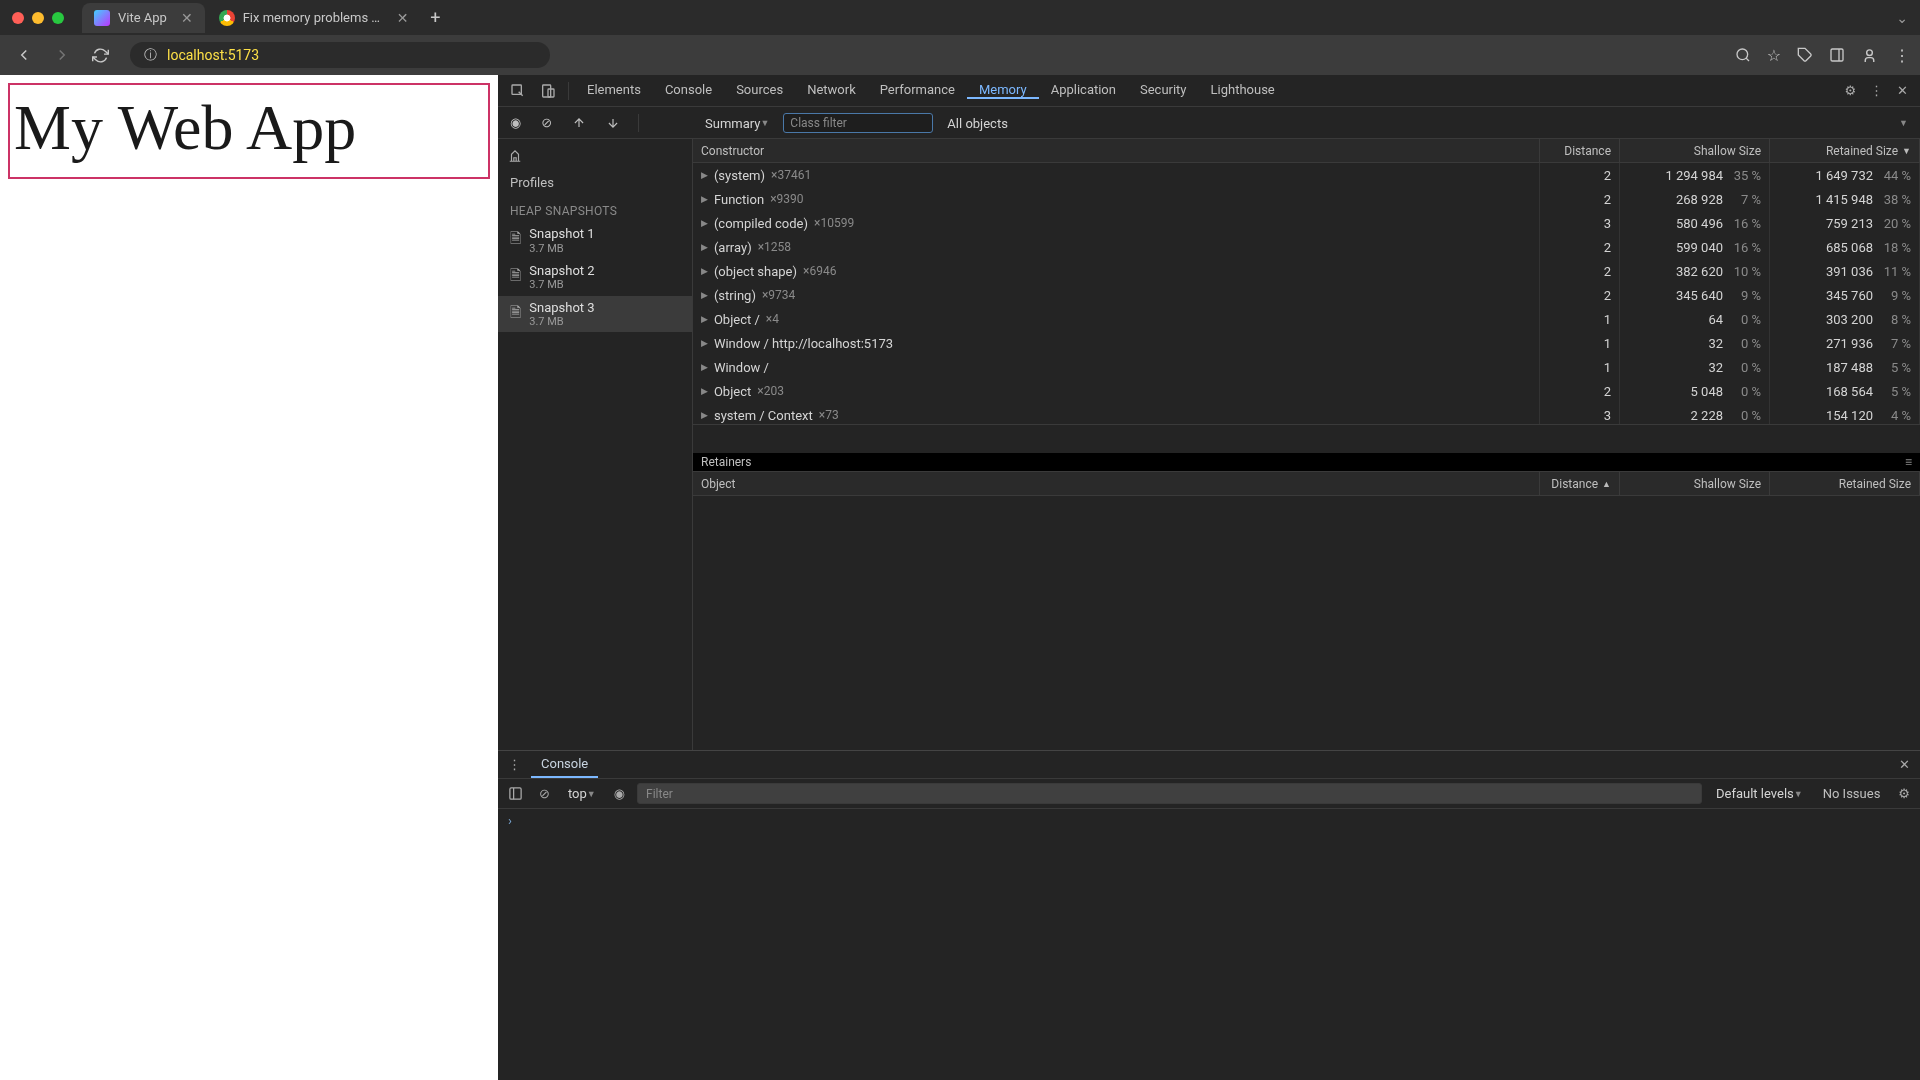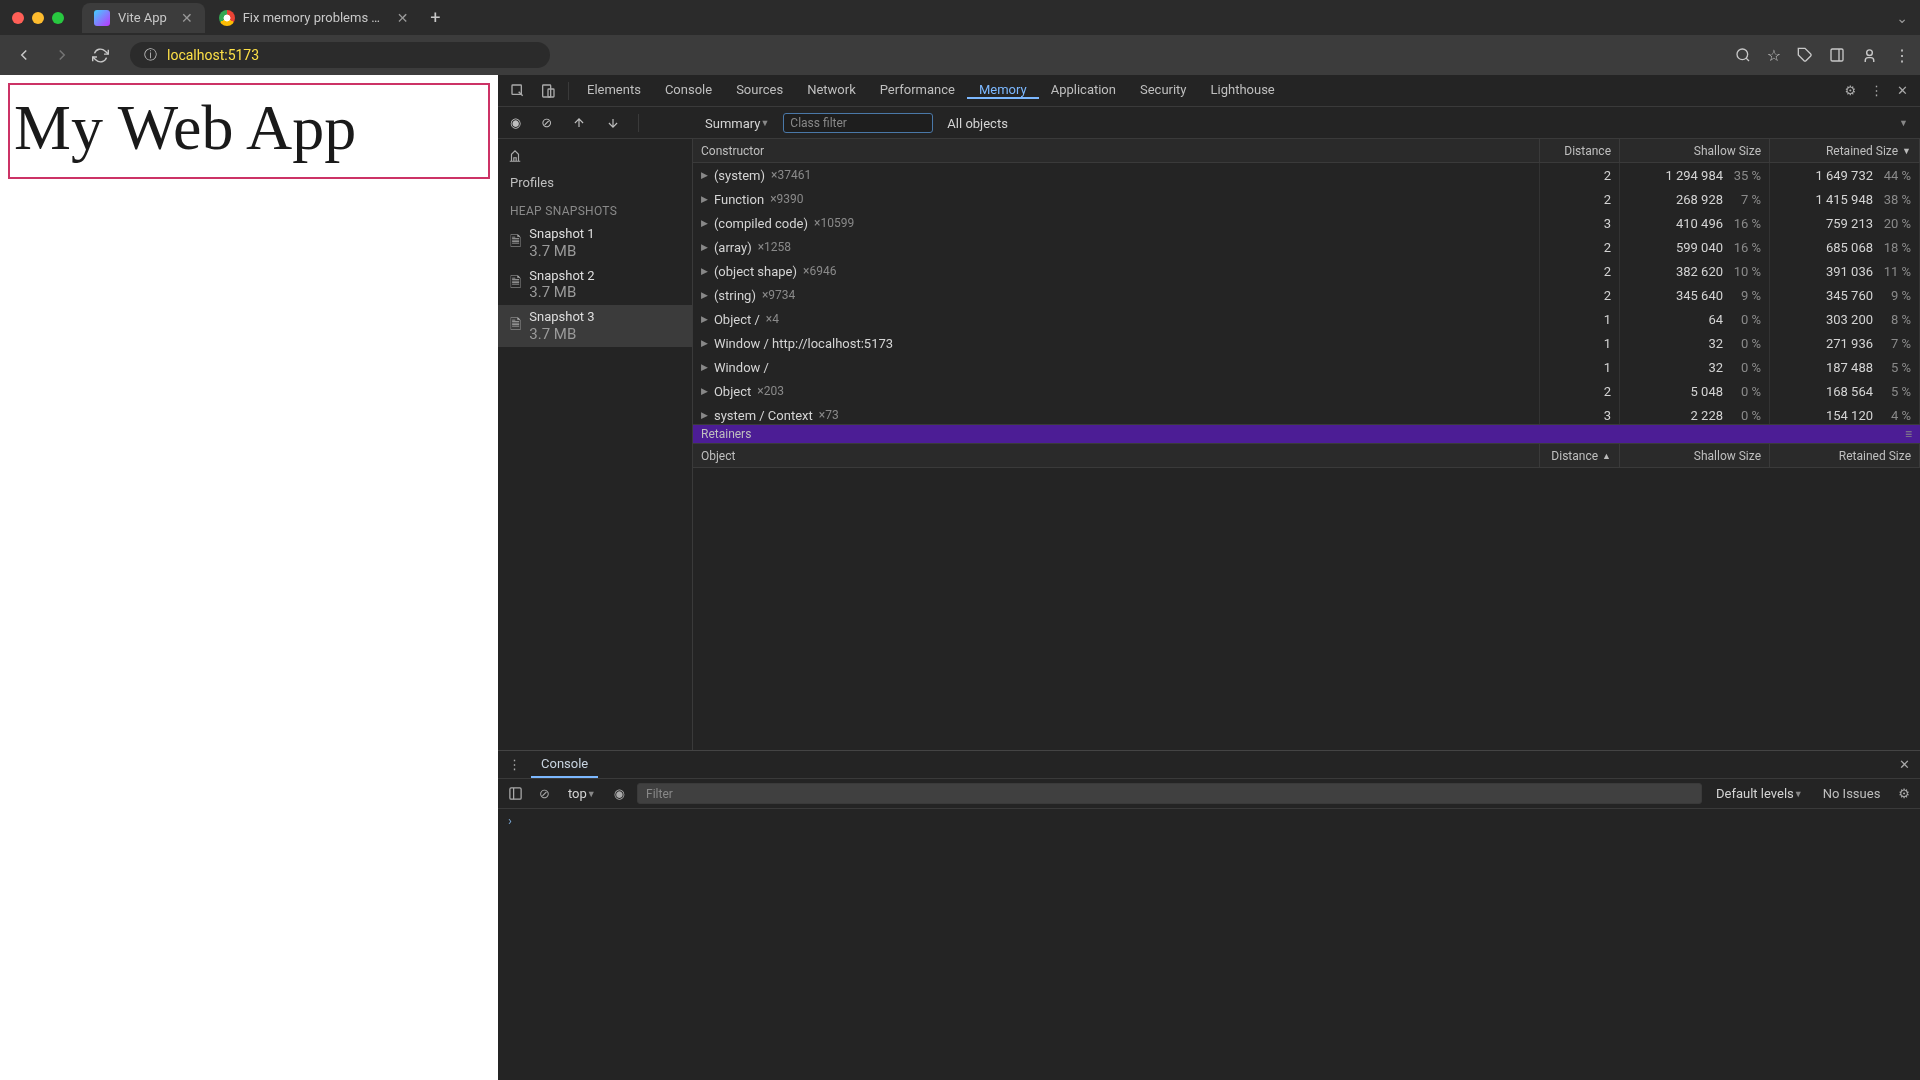--- a/index.html
+++ b/index.html
@@ -55,41 +55,41 @@
 .dt-body { display: flex; flex: 1; min-height: 0; }
 .dt-sidebar { width: 195px; border-right: 1px solid #3a3a3a; padding: 6px 0; }
 .sb-ic { color: #aaa; padding: 4px 10px; cursor: pointer; }
 .sb-head { color: #bfbfbf; padding: 8px 12px 4px; font-size: 13px; }
 .sb-subhead { color: #8a8a8a; padding: 10px 12px 4px; font-size: 12px; text-transform: uppercase; letter-spacing: 0.3px; }
 .snap { display: flex; align-items: center; gap: 8px; padding: 4px 12px; cursor: pointer; }
 .snap.selected { background: #3b3b3b; }
 .snap .doc-ic { color: #aaa; font-size: 14px; }
 .snap .info { display: flex; flex-direction: column; line-height: 1.2; }
 .snap .name { color: #dedede; font-size: 13px; }
-.snap .size { color: #9a9a9a; font-size: 15px; }
+.snap .size { color: #9a9a9a; font-size: 11px; }
 
 .dt-main { flex: 1; display: flex; flex-direction: column; min-width: 0; }
 .grid-header, .grid-row { display: grid; grid-template-columns: 1fr 80px 150px 150px; }
 .rt-header, .rt-body { display: grid; grid-template-columns: 1fr 80px 150px 150px; }
 .grid-header { border-bottom: 1px solid #3a3a3a; background: #2a2a2a; height: 24px; align-items: center; font-size: 12px; color: #bfbfbf; }
 .grid-header > div { padding: 0 8px; border-right: 1px solid #3a3a3a; height: 100%; display: flex; align-items: center; }
 .grid-header > div.r { justify-content: flex-end; }
 .grid-scroll { overflow-y: auto; height: 262px; border-bottom: 1px solid #3a3a3a; }
 .grid-row { height: 24px; align-items: center; font-size: 13px; }
 .grid-row > div { padding: 0 8px; border-right: 1px solid #333; height: 100%; display: flex; align-items: center; }
 .ctor { gap: 6px; }
 .tri-r { font-size: 9px; color: #888; cursor: pointer; }
 .ctor-name { color: #d4d4d4; }
 .mult { color: #8a8a8a; font-size: 12px; }
 .num { justify-content: flex-end; }
 .num .val { color: #d4d4d4; }
 .num .pct { color: #8a8a8a; margin-left: 6px; width: 32px; text-align: right; }
 .sort-ic { font-size: 9px; margin-left: 4px; color: #bbb; }
 
-.retainers-head { background: #4c1d95; padding: 2px 8px; font-size: 12px; color: #bfbfbf; border-bottom: 1px solid #3a3a3a; display: flex; }
+.retainers-head { background: #000000; padding: 2px 8px; font-size: 12px; color: #bfbfbf; border-bottom: 1px solid #3a3a3a; display: flex; margin-top: 28px; }
 .retainers-head .rmore { margin-left: auto; color: #888; cursor: pointer; }
 .retainers-body { flex: 1; }
 
 
 .console-drawer { border-top: 1px solid #444; background: #242424; display: flex; flex-direction: column; height: 330px; }
 .cd-tabs { display: flex; align-items: center; height: 28px; border-bottom: 1px solid #3a3a3a; padding: 0 6px; gap: 6px; }
 .cd-tabs .ic { color: #aaa; cursor: pointer; padding: 0 4px; }
 .cd-tab { padding: 0 10px; height: 100%; display: flex; align-items: center; border-bottom: 2px solid #7cb8ff; color: #c8d4e0; font-size: 13px; }
 .cd-tabs .spacer { flex: 1; }
 .cd-bar { display: flex; align-items: center; height: 30px; border-bottom: 1px solid #3a3a3a; padding: 0 6px; gap: 8px; }
@@ -337,21 +337,21 @@
             <div class="grid-row">
     <div class="ctor">
                 <span class="tri-r">▶</span>
       <span class="ctor-name">(compiled code)</span>
       <span class="mult">×10599</span>
               </div>
     <div class="num">
                 <span class="val">3</span>
               </div>
     <div class="num">
-                <span class="val">410 496</span>
+                <span class="val">580 496</span>
                 <span class="pct">16 %</span>
               </div>
     <div class="num">
                 <span class="val">759 213</span>
                 <span class="pct">20 %</span>
               </div>
             </div>
             <div class="grid-row">
     <div class="ctor">
                 <span class="tri-r">▶</span>

